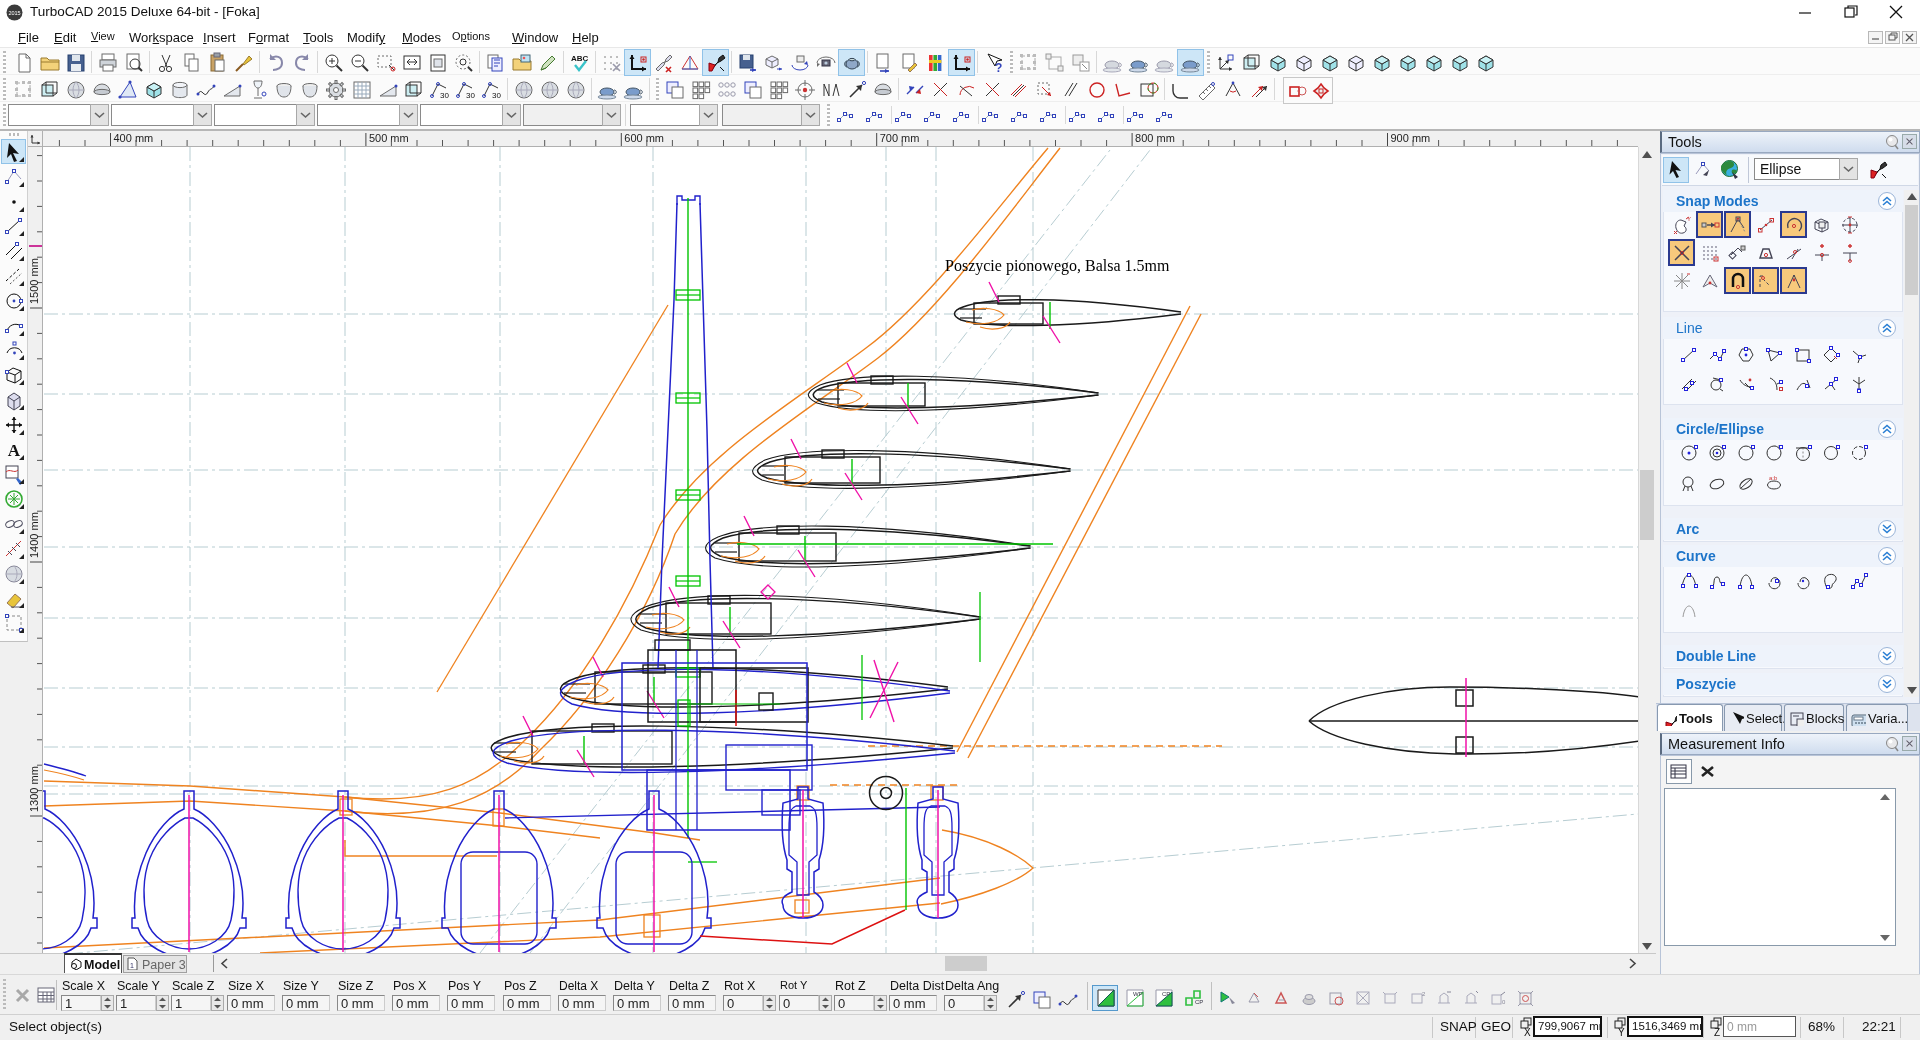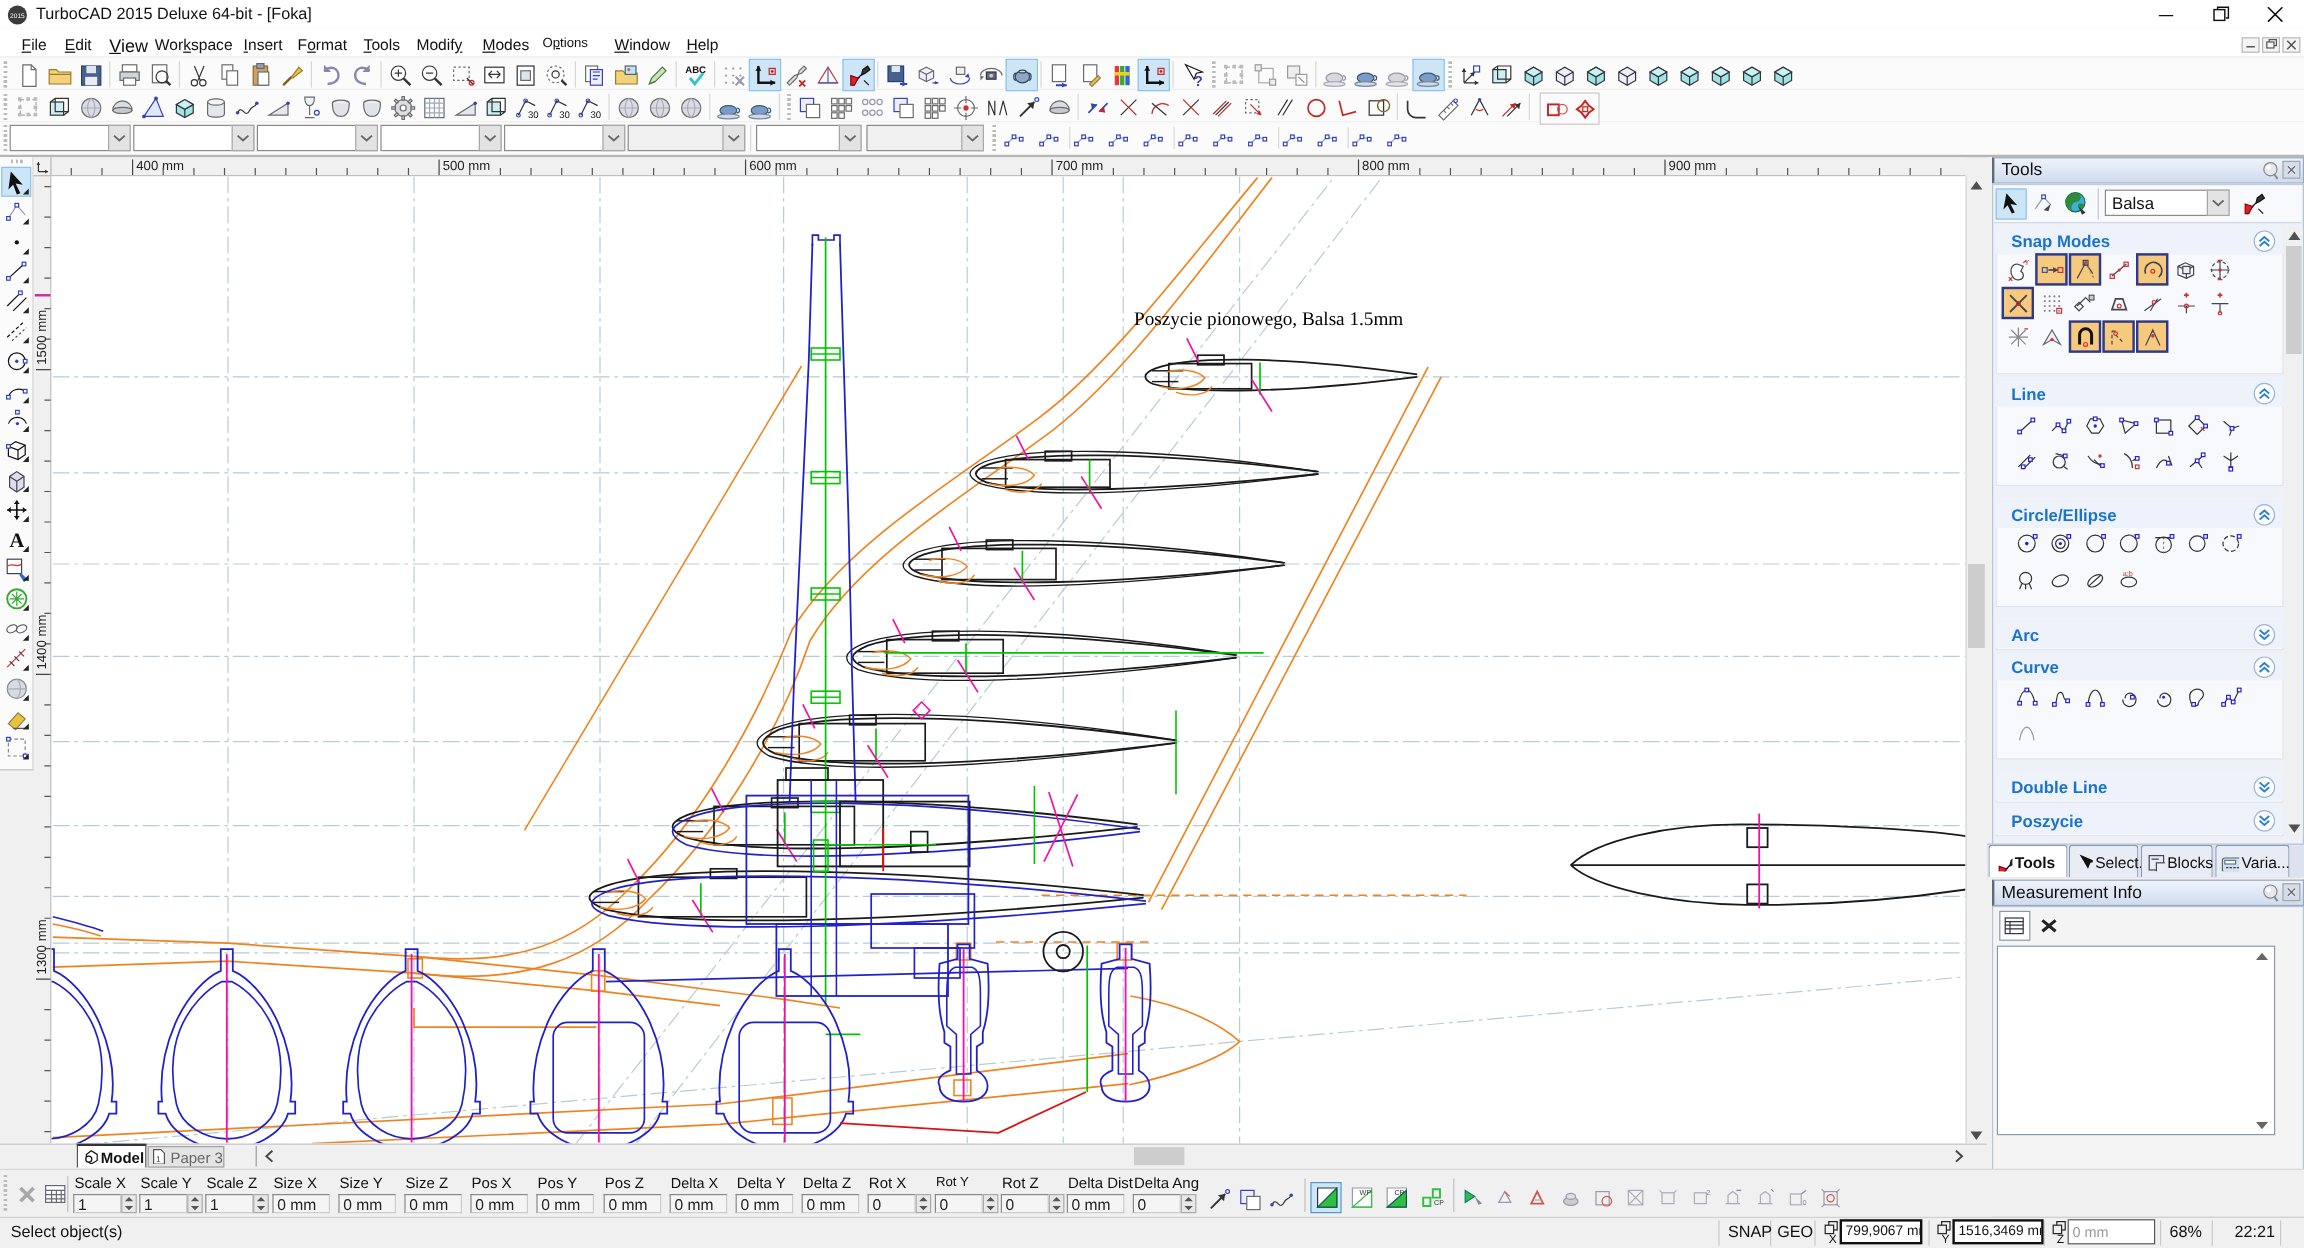--- a/index.html
+++ b/index.html
@@ -17,21 +17,21 @@
 <svg style="position:absolute;left:1840px;top:4px;" width="20" height="16" viewBox="0 0 20 16">
     <rect x="5" y="4" width="9" height="9" fill="none" stroke="#111" stroke-width="1.2"></rect>
     <path d="M8 4v-2h9v9h-2" fill="none" stroke="#111" stroke-width="1.2"></path>
   </svg>
 <svg style="position:absolute;left:1886px;top:4px;" width="20" height="16" viewBox="0 0 20 16">
     <path d="M4 2l12 12M16 2L4 14" stroke="#111" stroke-width="1.3"></path>
   </svg>
 <div class="ab" style="left:0;top:24px;width:1920px;height:24px;background:#fff;border-bottom:1px solid #e8e8e8"></div>
 <div class="lbl" style="left:18px;top:30px;font-size:13px"><u>F</u>ile</div>
 <div class="lbl" style="left:54px;top:30px;font-size:13px"><u>E</u>dit</div>
-<div class="lbl" style="left:91px;top:30px;font-size:15px"><u>V</u>iew</div>
+<div class="lbl" style="left:91px;top:30px;font-size:11px"><u>V</u>iew</div>
 <div class="lbl" style="left:129px;top:30px;font-size:13px">Wor<u>k</u>space</div>
 <div class="lbl" style="left:203px;top:30px;font-size:13px"><u>I</u>nsert</div>
 <div class="lbl" style="left:248px;top:30px;font-size:13px">F<u>o</u>rmat</div>
 <div class="lbl" style="left:303px;top:30px;font-size:13px"><u>T</u>ools</div>
 <div class="lbl" style="left:347px;top:30px;font-size:13px">Modif<u>y</u></div>
 <div class="lbl" style="left:402px;top:30px;font-size:13px"><u>M</u>odes</div>
 <div class="lbl" style="left:452px;top:30px;font-size:11px">O<u>p</u>tions</div>
 <div class="lbl" style="left:512px;top:30px;font-size:13px"><u>W</u>indow</div>
 <div class="lbl" style="left:572px;top:30px;font-size:13px"><u>H</u>elp</div>
 <div class="ab" style="left:1868px;top:31px;width:15px;height:13px;background:#f4f4f4;border:1px solid #b8b8b8"></div>
@@ -1234,21 +1234,21 @@
     <path d="M4 6c3-3 7-4 10-2 2 2 1 5-2 6-4 1-6 4-4 7-3-1-6-5-6-8 0-1 1-2 2-3z" fill="#2d8a3e"></path>
     <path d="M13 12c3-1 5 0 5 2l-3 2c-2 0-3-2-2-4z" fill="#2d8a3e"></path>
     <path d="M13 14l6 5-3 2z" fill="#334"></path>
   </svg>
 <div class="ab" style="left:1748px;top:157px;width:1px;height:26px;background:#c0c8d8"></div>
 <div class="ab" style="left:1754px;top:158px;width:104px;height:22px;background:#fff;border:1px solid #8a8a8a"></div>
 <div class="ab" style="left:1839px;top:158px;width:19px;height:22px;background:#e3e3e3;border:1px solid #a8a8a8"></div>
 <svg style="position:absolute;left:1842px;top:165px;" width="13" height="9" viewBox="0 0 13 9">
     <path d="M2 2l4.5 4L11 2" fill="none" stroke="#666" stroke-width="1.6"></path>
   </svg>
-<div class="lbl" style="left:1760px;top:161px;font-size:14px">Balsa</div>
+<div class="lbl" style="left:1760px;top:161px;font-size:14px">Ellipse</div>
 <svg style="position:absolute;left:1866px;top:158px;" width="24" height="22" viewBox="0 0 24 22">
     <path d="M6 19l8-8 1-4 4-3 2 3-4 3-4 2-6 8z" fill="#333" stroke="#111"></path>
     <path d="M5 12l6 2-3 6H5z" fill="#d22" stroke="#801"></path>
     <path d="M16 16l4 4" stroke="#111"></path>
   </svg>
 <div class="ab" style="left:1663px;top:190px;width:240px;height:122px;background:#f7f9fd;border:1px solid #dde3ef"></div>
 <div class="ab" style="left:1663px;top:190px;width:240px;height:22px;background:#eef3fb"></div>
 <div class="lbl" style="left:1676px;top:193px;color:#1c74c9;font-weight:bold;font-size:14px">Snap Modes</div>
 <div class="ab" style="left:1878px;top:192px;width:18px;height:18px;border-radius:9px;background:#fff;border:1px solid #9ab4d8"></div>
 <svg style="position:absolute;left:1878px;top:192px;" width="18" height="18" viewBox="0 0 18 18">
@@ -1362,21 +1362,21 @@
     <circle cx="7" cy="7" r="1.5" fill="none" stroke="#c33"></circle>
   </svg>
 <div class="ab" style="left:1780px;top:267px;width:27px;height:27px;background:#f7c97c;border:2px solid #2b3a8f"></div>
 <svg style="position:absolute;left:1784px;top:271px;" width="20" height="20" viewBox="0 0 20 20">
     <path d="M4 17L10 4l6 13" fill="none" stroke="#445"></path>
     <circle cx="10" cy="9" r="1.4" fill="#c33"></circle>
     <path d="M10 4v4" stroke="#445" stroke-dasharray="2 1.5"></path>
   </svg>
 <div class="ab" style="left:1663px;top:317px;width:240px;height:88px;background:#f7f9fd;border:1px solid #dde3ef"></div>
 <div class="ab" style="left:1663px;top:317px;width:240px;height:22px;background:#eef3fb"></div>
-<div class="lbl" style="left:1676px;top:320px;color:#1c74c9;font-weight:bold;font-size:14px">Line</div>
+<div class="lbl" style="left:1676px;top:320px;color:#1c74c9;font-weight:normal;font-size:14px">Line</div>
 <div class="ab" style="left:1878px;top:319px;width:18px;height:18px;border-radius:9px;background:#fff;border:1px solid #9ab4d8"></div>
 <svg style="position:absolute;left:1878px;top:319px;" width="18" height="18" viewBox="0 0 18 18">
     <path d="M5 9l4-3.5L13 9M5 13l4-3.5 4 3.5" fill="none" stroke="#2a7fd4" stroke-width="1.6"></path>
   </svg>
 <svg style="position:absolute;left:1679.0px;top:345px;" width="20" height="20" viewBox="0 0 20 20">
     <path d="M4 15L15 5" stroke="#333"></path>
     <rect x="2.5" y="13.5" width="3" height="3" fill="#fff" stroke="#2222dd"></rect>
     <rect x="13.5" y="3.5" width="3" height="3" fill="#fff" stroke="#2222dd"></rect>
   </svg>
 <svg style="position:absolute;left:1707.4px;top:345px;" width="20" height="20" viewBox="0 0 20 20">

